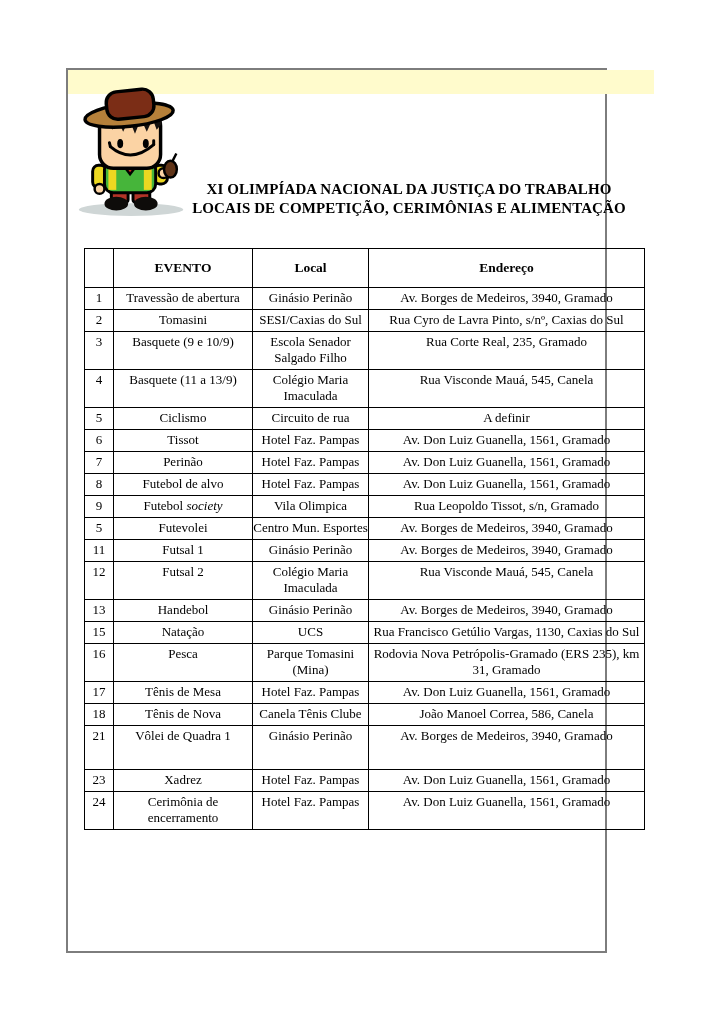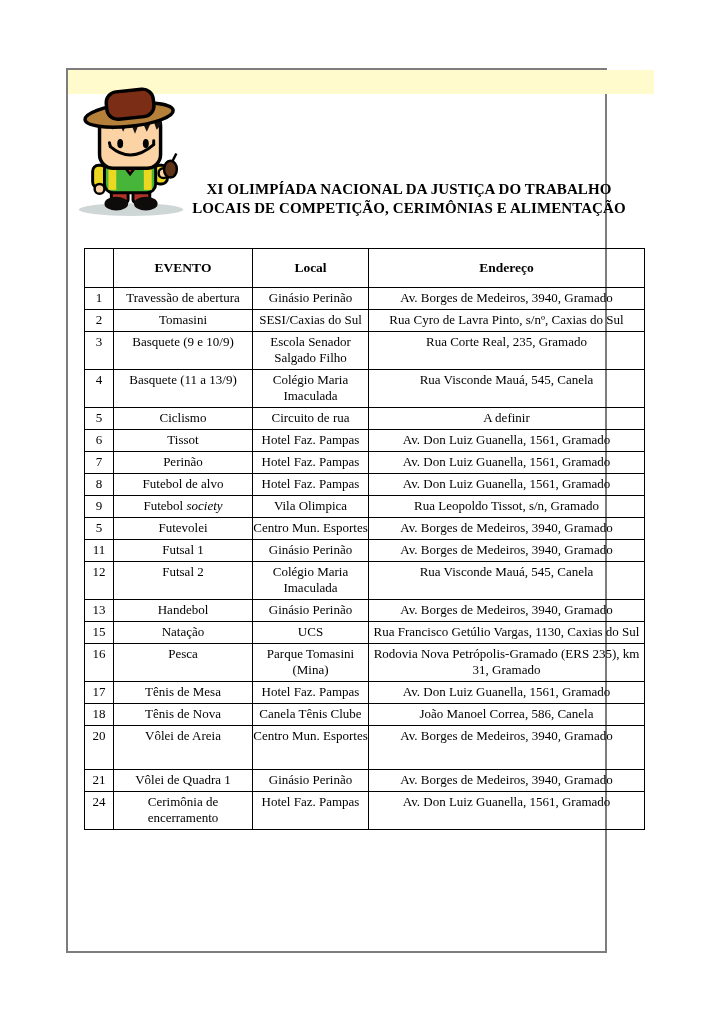--- a/index.html
+++ b/index.html
@@ -202,32 +202,32 @@
           <td class="c-local">Hotel Faz. Pampas</td>
           <td>Av. Don Luiz Guanella, 1561, Gramado</td>
         </tr>
         <tr>
           <td>18</td>
           <td>Tênis de Nova</td>
           <td class="c-local">Canela Tênis Clube</td>
           <td>João Manoel Correa, 586, Canela</td>
         </tr>
         <tr>
-          <td>20</td>
-          <td>Vôlei de Areia</td>
-          <td class="c-local">Centro Mun. Esportes</td>
-          <td>Av. Borges de Medeiros, 3940, Gramado</td>
-        </tr>
-        <tr>
           <td>21</td>
           <td>Vôlei de Quadra 1</td>
           <td class="c-local">Ginásio Perinão</td>
           <td>Av. Borges de Medeiros, 3940, Gramado</td>
         </tr>
         <tr>
+          <td>23</td>
+          <td>Xadrez</td>
+          <td class="c-local">Hotel Faz. Pampas</td>
+          <td>Av. Don Luiz Guanella, 1561, Gramado</td>
+        </tr>
+        <tr>
           <td>24</td>
           <td>Cerimônia de encerramento</td>
           <td class="c-local">Hotel Faz. Pampas</td>
           <td>Av. Don Luiz Guanella, 1561, Gramado</td>
         </tr>
       </tbody>
   </table>
 
 </div>
 

